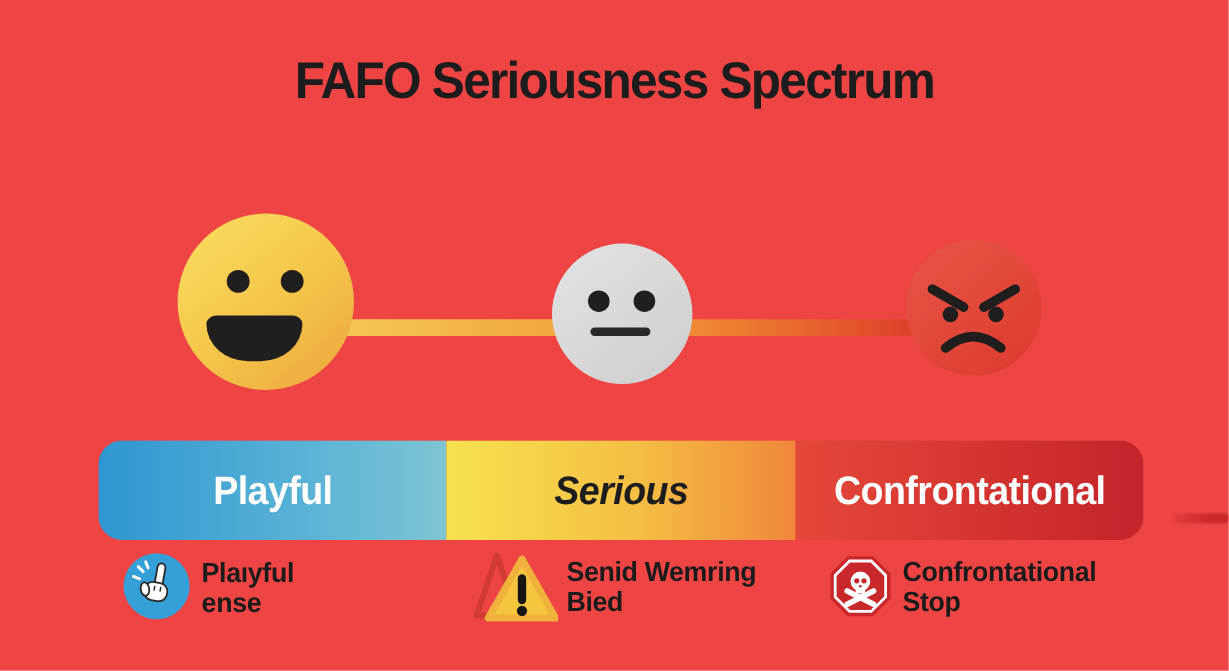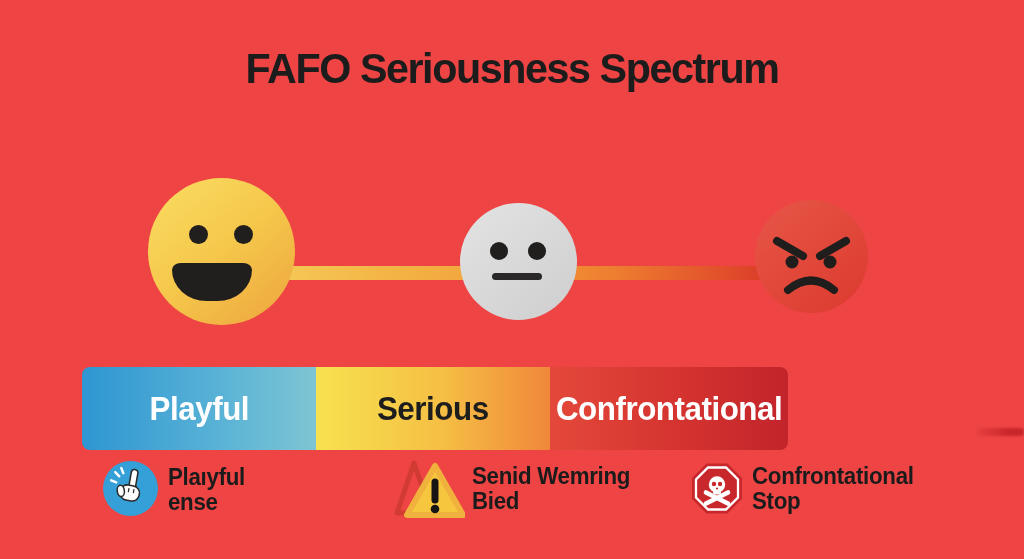--- a/index.html
+++ b/index.html
@@ -62,33 +62,33 @@
   .mouth-flat {
     position: absolute; left: 32px; top: 70px;
     width: 50px; height: 7px; background: #2a2828; border-radius: 4px;
   }
   .angry-svg { position: absolute; left: 0; top: 0; width: 113px; height: 113px; }
 
   
   .bar {
     position: absolute;
     left: 82px; top: 367px;
-    width: 706px; height: 83px;
-    border-radius: 8px;
+    width: 871px; height: 83px;
+    border-radius: 20px;
     overflow: hidden;
     display: flex;
     z-index: 3;
   }
   .bar-seg {
     flex: 1 1 0;
     display: flex; align-items: center; justify-content: center;
     font-size: 33px; font-weight: bold; letter-spacing: -0.5px;
   }
   .bar-seg.seg-0 { background: linear-gradient(90deg, #2E96D1 0%, #5AB3D6 60%, #7EC5D4 100%); color: #ffffff; }
-  .bar-seg.seg-1 { background: linear-gradient(90deg, #F7E24F 0%, #F5BE44 55%, #F0873B 100%); color: #1d1d1d; }
+  .bar-seg.seg-1 { background: linear-gradient(90deg, #F7E24F 0%, #F5BE44 55%, #F0873B 100%); color: #1d1d1d; font-style: italic; }
   .bar-seg.seg-2 { background: linear-gradient(90deg, #E4483A 0%, #D4332F 55%, #C2242B 100%); color: #ffffff; }
   .bar-seg .seg-label { transform: scaleX(0.95); }
 
   
   .artifact-line {
     position: absolute;
     left: 976px; top: 428px; width: 48px; height: 8px;
     border-radius: 4px;
     background: linear-gradient(90deg, rgba(200,39,43,0.15), #C8272B 70%);
     filter: blur(1px);

